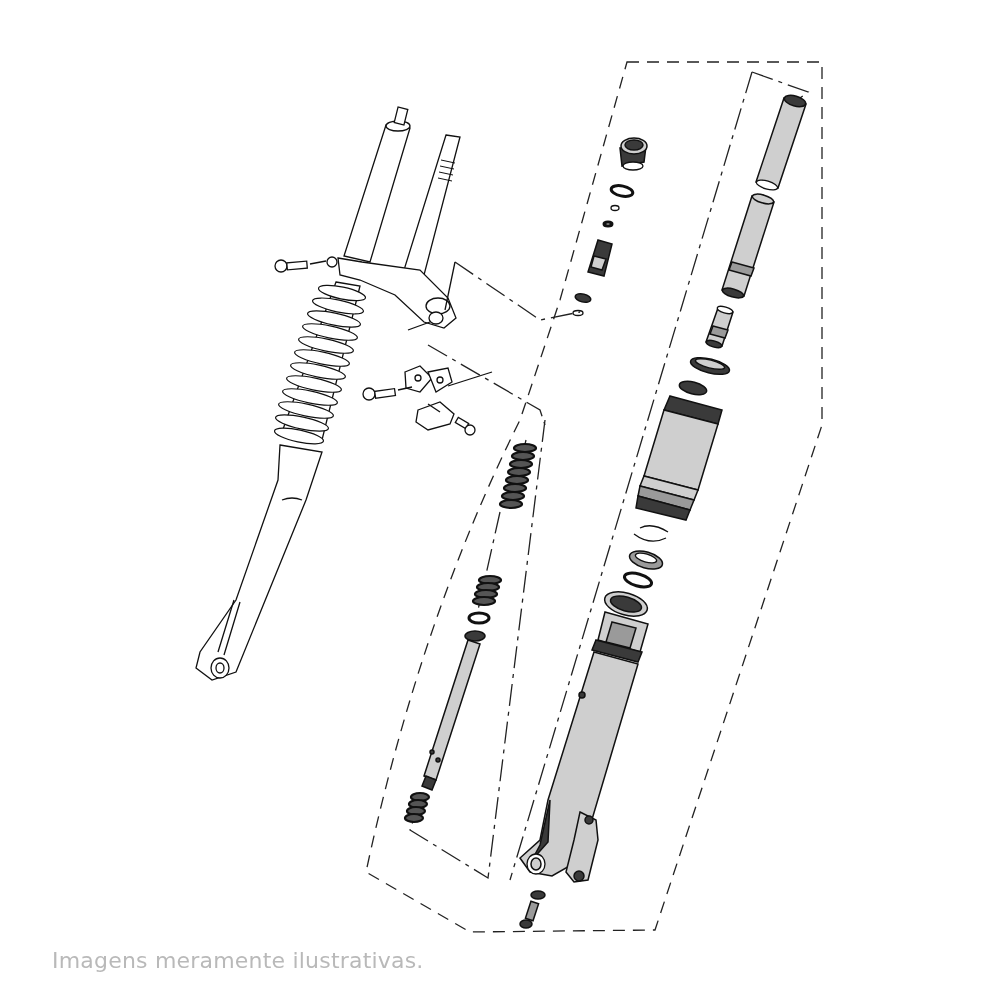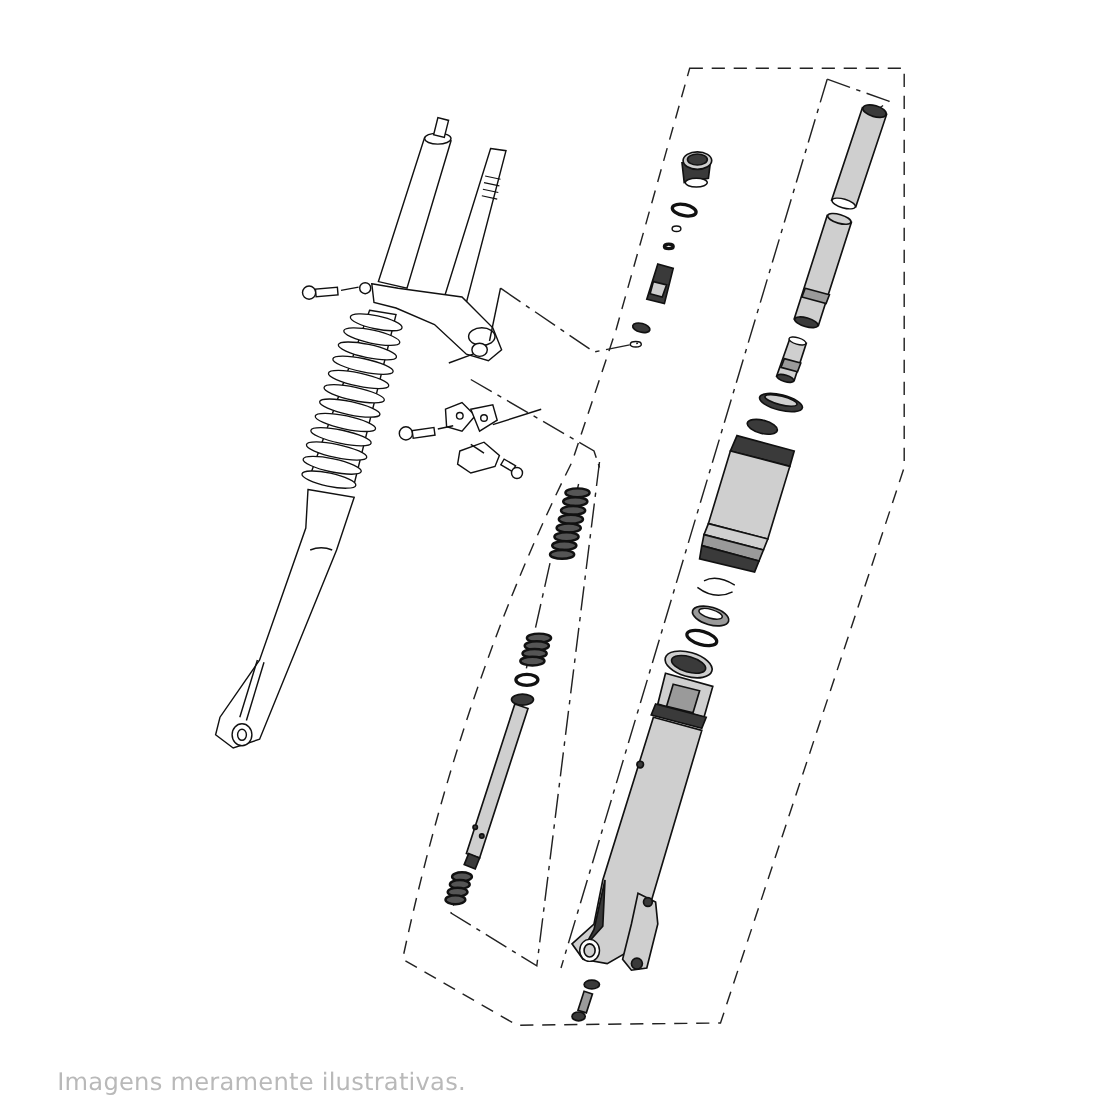--- a/index.html
+++ b/index.html
@@ -1,18 +1,18 @@
 <!DOCTYPE html>
 <html><head>
 <meta charset="utf-8">
 <style>
   html, body { margin:0; padding:0; background:#ffffff; }
   body { width:1000px; height:1000px; position:relative; overflow:hidden; font-family:"DejaVu Sans", sans-serif; }
   #diagram { position:absolute; left:0; top:0; width:1000px; height:1000px; }
-  .caption { position:absolute; left:52px; top:948px; font-size:22px; color:#b9b9b9; font-family:"DejaVu Sans", sans-serif; letter-spacing:0.2px;margin-top:24px; }
+  .caption { position:absolute; left:52px; top:948px; font-size:22px; color:#b9b9b9; font-family:"DejaVu Sans", sans-serif; letter-spacing:0.2px; }
   .ln { fill:none; stroke:#111; stroke-width:1.3; }
   .dash { fill:none; stroke:#222; stroke-width:1.3; stroke-dasharray:12 8; }
   .dashdot { fill:none; stroke:#222; stroke-width:1.3; stroke-dasharray:22 6 4 6; }
   .w { fill:#ffffff; stroke:#111; stroke-width:1.3; }
   .g { fill:#cfcfcf; stroke:#111; stroke-width:1.5; }
   .g2 { fill:#9a9a9a; stroke:#111; stroke-width:1.5; }
   .dk { fill:#3a3a3a; stroke:#111; stroke-width:1.5; }
   .ring { fill:none; stroke:#111; stroke-width:3; }
 </style>
 </head>

